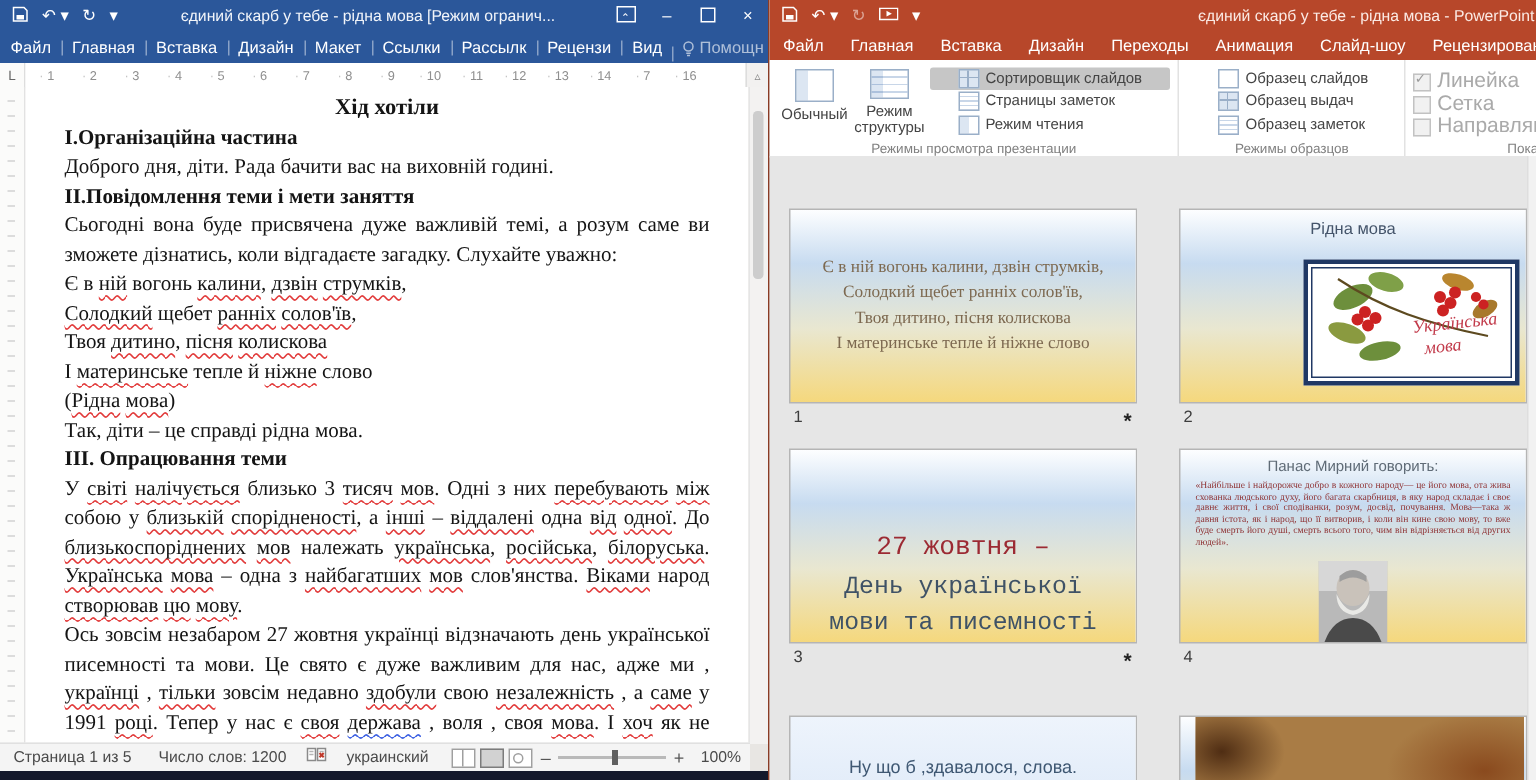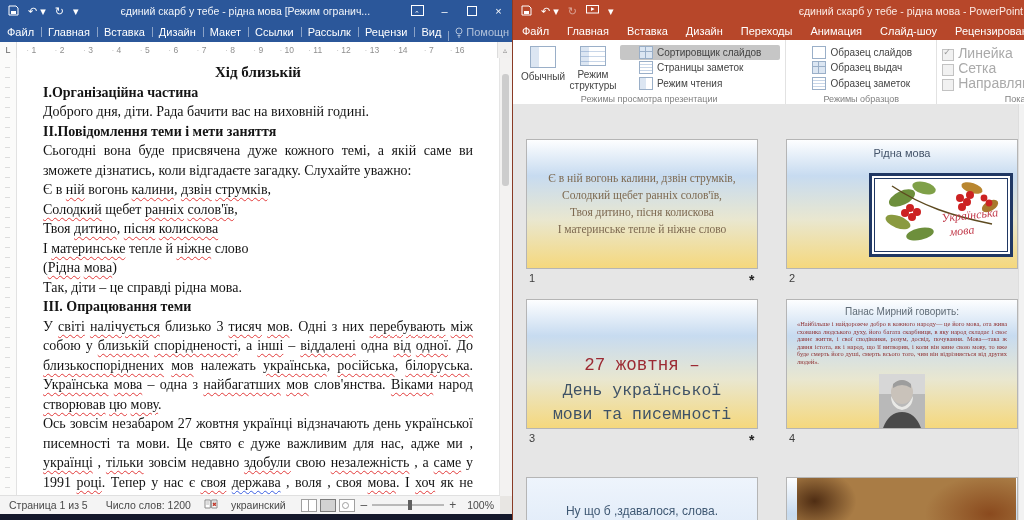--- a/index.html
+++ b/index.html
@@ -184,25 +184,25 @@
           <span>13</span>
           <span>14</span>
           <span>7</span>
           <span>16</span>
         </span>
       <span class="rtoggle">▵</span>
     </div>
     <div class="w-body">
       <div class="vruler"></div>
       <div class="page">
-          <div class="p title"><span>Хід близькій</span></div>
+          <div class="p title"><span>Хід хотіли</span></div>
           <div class="p h"><span>І.Організаційна частина</span></div>
           <div class="p n"><span>Доброго дня, діти. Рада бачити вас на виховній годині.</span></div>
           <div class="p h"><span>ІІ.Повідомлення теми і мети заняття</span></div>
-          <div class="p j"><span>Сьогодні вона буде присвячена дуже кожного темі, а якій саме ви зможете дізнатись, коли відгадаєте загадку. Слухайте уважно:</span></div>
+          <div class="p j"><span>Сьогодні вона буде присвячена дуже важливій темі, а розум саме ви зможете дізнатись, коли відгадаєте загадку. Слухайте уважно:</span></div>
           <div class="p n"><span>Є в </span><span class="wavy-red">ній</span><span> вогонь </span><span class="wavy-red">калини</span><span>, </span><span class="wavy-red">дзвін</span><span> </span><span class="wavy-red">струмків</span><span>,</span></div>
           <div class="p n"><span class="wavy-red">Солодкий</span><span> щебет </span><span class="wavy-red">ранніх</span><span> </span><span class="wavy-red">солов'їв</span><span>,</span></div>
           <div class="p n"><span>Твоя </span><span class="wavy-red">дитино</span><span>, </span><span class="wavy-red">пісня</span><span> </span><span class="wavy-red">колискова</span></div>
           <div class="p n"><span>І </span><span class="wavy-red">материнське</span><span> тепле й </span><span class="wavy-red">ніжне</span><span> слово</span></div>
           <div class="p n"><span>(</span><span class="wavy-red">Рідна</span><span> </span><span class="wavy-red">мова</span><span>)</span></div>
           <div class="p n"><span>Так, діти – це справді рідна мова.</span></div>
           <div class="p h"><span>ІІІ. Опрацювання теми</span></div>
           <div class="p j"><span>У </span><span class="wavy-red">світі</span><span> </span><span class="wavy-red">налічується</span><span> близько 3 </span><span class="wavy-red">тисяч</span><span> </span><span class="wavy-red">мов</span><span>. Одні з них </span><span class="wavy-red">перебувають</span><span> </span><span class="wavy-red">між</span><span> собою у </span><span class="wavy-red">близькій</span><span> </span><span class="wavy-red">спорідненості</span><span>, а </span><span class="wavy-red">інші</span><span> – </span><span class="wavy-red">віддалені</span><span> одна </span><span class="wavy-red">від</span><span> </span><span class="wavy-red">одної</span><span>. До </span><span class="wavy-red">близькоспоріднених</span><span> </span><span class="wavy-red">мов</span><span> належать </span><span class="wavy-red">українська</span><span>, </span><span class="wavy-red">російська</span><span>, </span><span class="wavy-red">білоруська</span><span>. </span><span class="wavy-red">Українська</span><span> </span><span class="wavy-red">мова</span><span> – одна з </span><span class="wavy-red">найбагатших</span><span> </span><span class="wavy-red">мов</span><span> слов'янства. </span><span class="wavy-red">Віками</span><span> народ </span><span class="wavy-red">створював</span><span> </span><span class="wavy-red">цю</span><span> </span><span class="wavy-red">мову</span><span>.</span></div>
           <div class="p j"><span>Ось зовсім незабаром 27 жовтня українці відзначають день української писемності та мови. Це свято є дуже важливим для нас, адже ми , </span><span class="wavy-red">українці</span><span> , </span><span class="wavy-red">тільки</span><span> зовсім недавно </span><span class="wavy-red">здобули</span><span> свою </span><span class="wavy-red">незалежність</span><span> , а </span><span class="wavy-red">саме</span><span> у 1991 </span><span class="wavy-red">році</span><span>. Тепер у нас є </span><span class="wavy-red">своя</span><span> </span><span class="wavy-blue">держава</span><span> , воля , своя </span><span class="wavy-red">мова</span><span>. І </span><span class="wavy-red">хоч</span><span> як не </span><span class="wavy-red">сміялись</span><span> </span><span class="wavy-red">із</span><span> </span><span class="wavy-red">нашої</span><span> </span><span class="wavy-red">мови</span><span> , </span><span class="wavy-red">принижували</span><span>, і </span><span class="wavy-red">забороняли</span><span>, і не </span><span class="wavy-red">хотіли</span><span> </span></div>
         </div>

